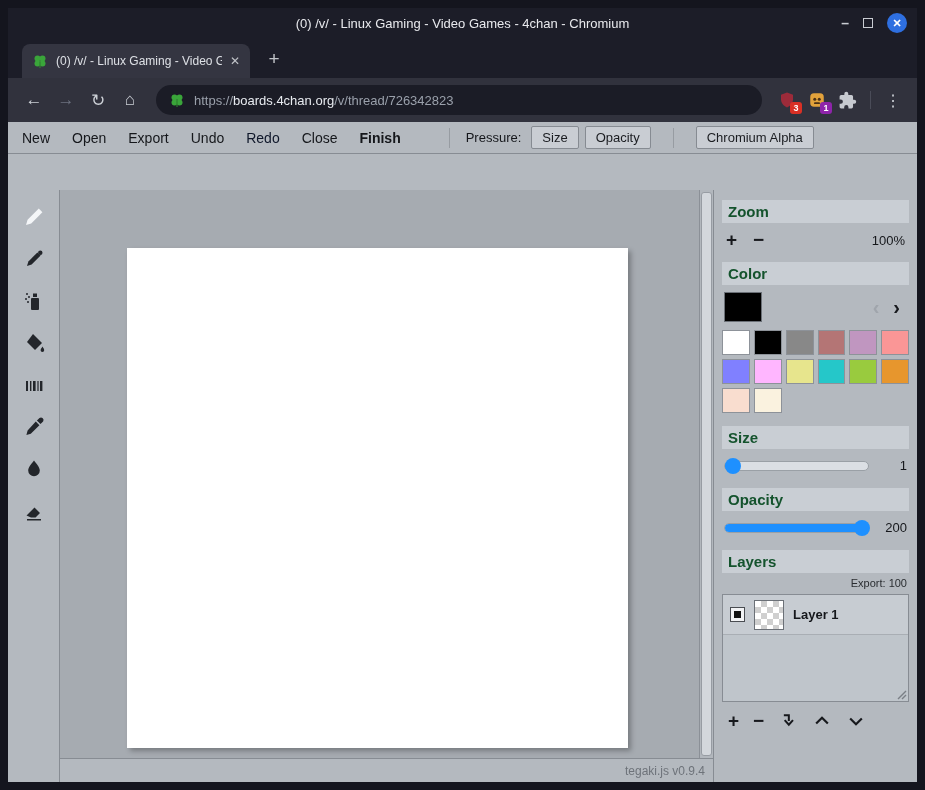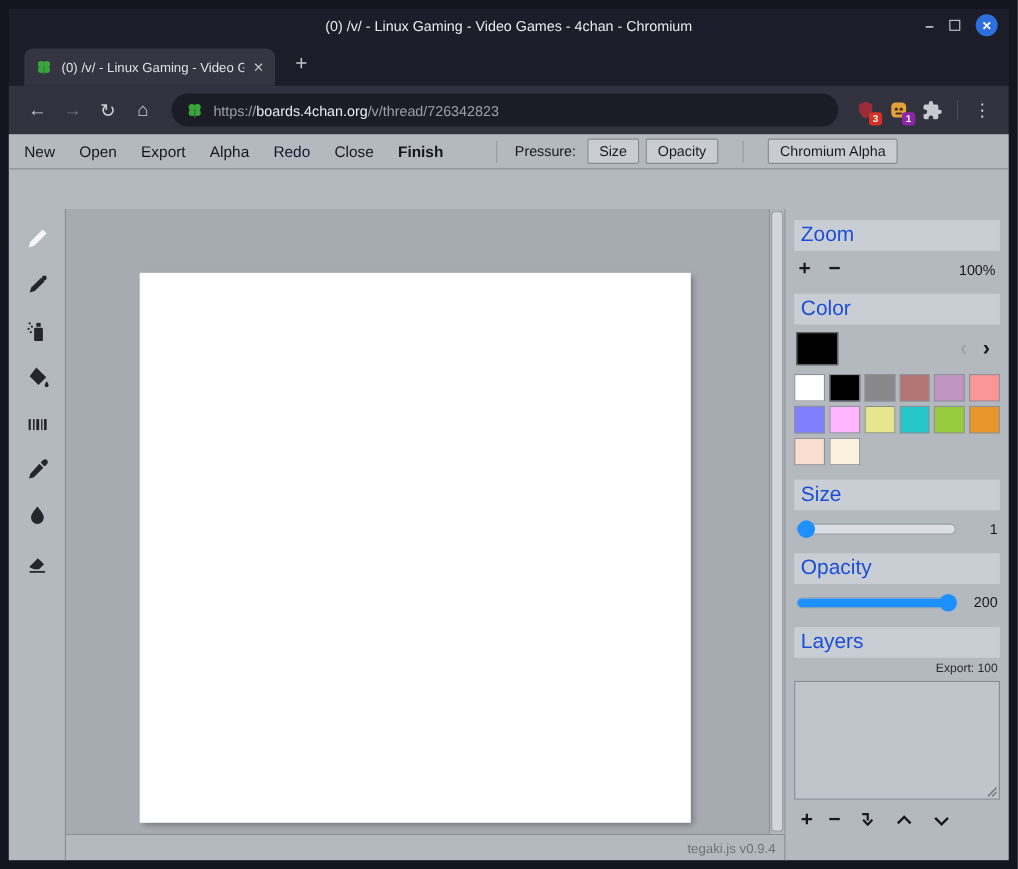--- a/index.html
+++ b/index.html
@@ -58,21 +58,21 @@
   .canvas-wrap { flex:1; display:flex; flex-direction:column; border-right:1px solid #878c93; min-width:0; }
   .viewport { flex:1; display:flex; min-height:0; }
   .canvas-area { flex:1; position:relative; background:#a6abb1; overflow:hidden; }
   .canvas { position:absolute; left:67px; top:58px; width:501px; height:500px; background:#ffffff; box-shadow:3px 3px 5px rgba(0,0,0,0.28); }
   .vscroll { width:14px; flex:none; background:#b2b7bd; border-left:1px solid #8b9097; position:relative; }
   .vthumb { position:absolute; left:1px; right:1px; top:2px; bottom:2px; background:#d3d7dc; border:1px solid #979ca3; border-radius:3px; }
   .statusbar { height:24px; flex:none; border-top:1px solid #878c93; display:flex; align-items:center; justify-content:flex-end; padding-right:8px; font-size:12px; color:#6e737a; }
 
   
   .panel { width:203px; flex:none; padding:10px 8px 0 8px; overflow:hidden; }
-  .phead { background:#c9ced4; font-size:19px; font-weight:normal; color:#1d4ed8; padding:3px 6px; }
+  .phead { background:#c9ced4; font-size:15px; font-weight:bold; color:#14532d; padding:3px 6px; }
   .section { margin-bottom:13px; }
   .zoom-row { display:flex; align-items:center; gap:16px; padding:8px 4px 0 4px; font-size:13px; color:#15171b; }
   .flat-glyph { font-size:19px; font-weight:bold; color:#17191d; line-height:18px; }
   .spacer { flex:1; }
 
   .curcolor-row { display:flex; align-items:center; padding:7px 2px 8px 2px; }
   .curcolor { width:38px; height:30px; border:1px solid #6b7077; }
   .pal-chevron { font-size:20px; font-weight:bold; padding:0 7px; color:#17191d; }
   .pal-chevron.disabled { color:#a0a5ac; }
   .palette { display:grid; grid-template-columns:repeat(6,1fr); gap:4px; }
@@ -168,21 +168,21 @@
     <div class="vbar"></div>
     <div class="kebab">⋮</div>
   </div>
 
   <div class="app">
 
     <div class="menubar">
       <span class="menu-item">New</span>
       <span class="menu-item">Open</span>
       <span class="menu-item">Export</span>
-      <span class="menu-item">Alpha</span>
+      <span class="menu-item">Undo</span>
       <span class="menu-item disabled">Redo</span>
       <span class="menu-item">Close</span>
       <span class="menu-item strong">Finish</span>
       <span class="menu-sep" style="margin-left:26px"></span>
       <span class="pressure-label" style="margin-left:-6px">Pressure:</span>
       <button class="btn" style="margin-left:-12px">Size</button>
       <button class="btn" style="margin-left:-16px">Opacity</button>
       <span class="menu-sep"></span>
       <button class="btn">Chromium Alpha</button>
     </div>
@@ -314,20 +314,25 @@
               <div class="slider-knob" style="right: -2px; background: rgb(30, 144, 255);"></div>
             </div>
             <span class="slider-val">200</span>
           </div>
         </div>
 
         <div class="section">
           <div class="phead">Layers</div>
           <div class="layers-opacity">Export: 100</div>
           <div class="layers-box">
+            <div class="layer-row">
+              <span class="layer-vis"></span>
+              <span class="layer-thumb"></span>
+              <span class="layer-name">Layer 1</span>
+            </div>
             <svg class="resize-handle" width="11" height="11" viewBox="0 0 11 11">
               <path d="M2 10L10 2M6 10l4-4" stroke="#7a7f86" stroke-width="1.4" fill="none"></path>
             </svg>
           </div>
           <div class="layer-actions">
             <span class="flat-glyph">+</span>
             <span class="flat-glyph">−</span>
             <span class="act-icon">
               <svg viewBox="0 0 24 24">
                   <path d="M7 5h6v7" stroke="currentColor" stroke-width="2.4" fill="none"></path>

